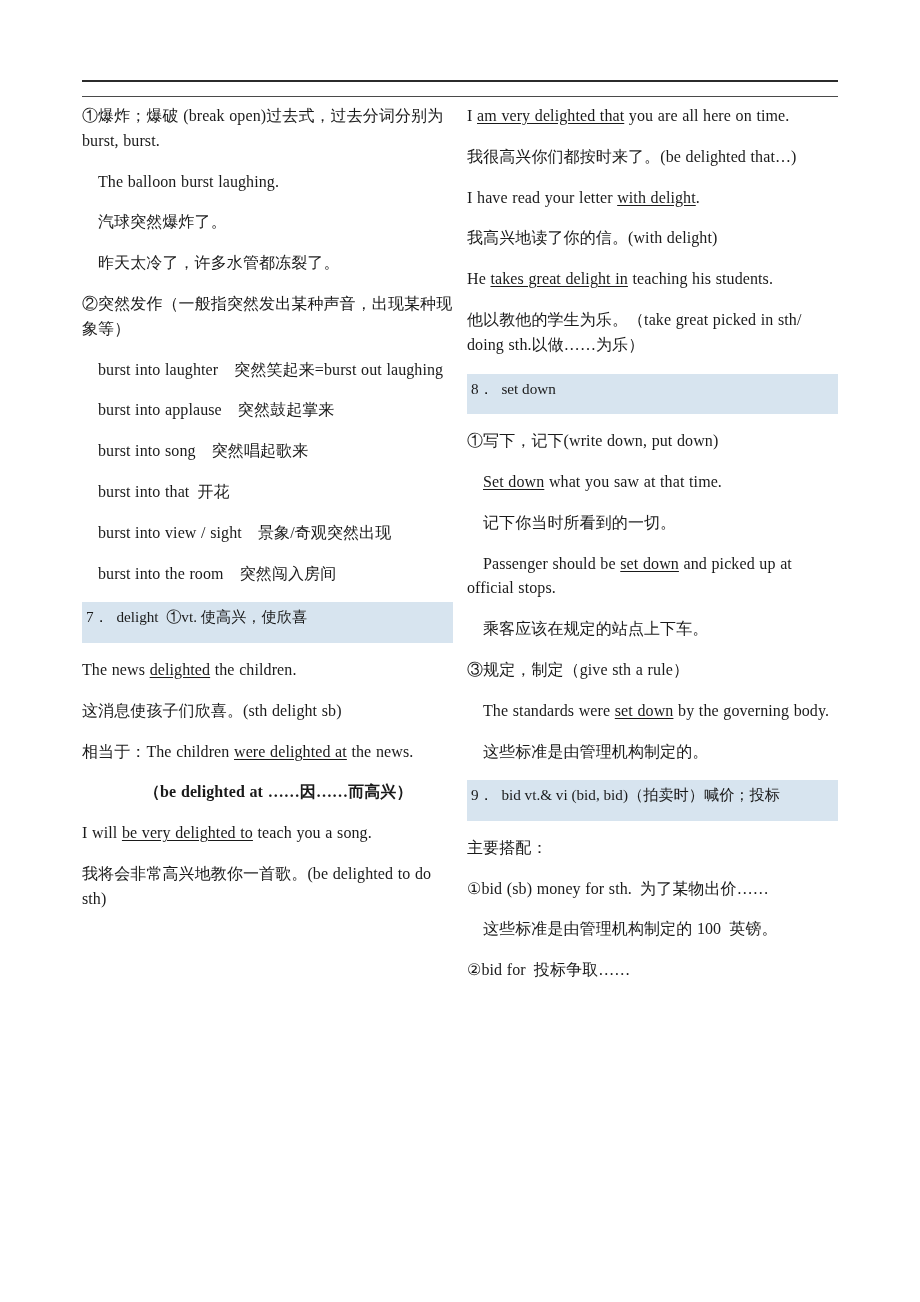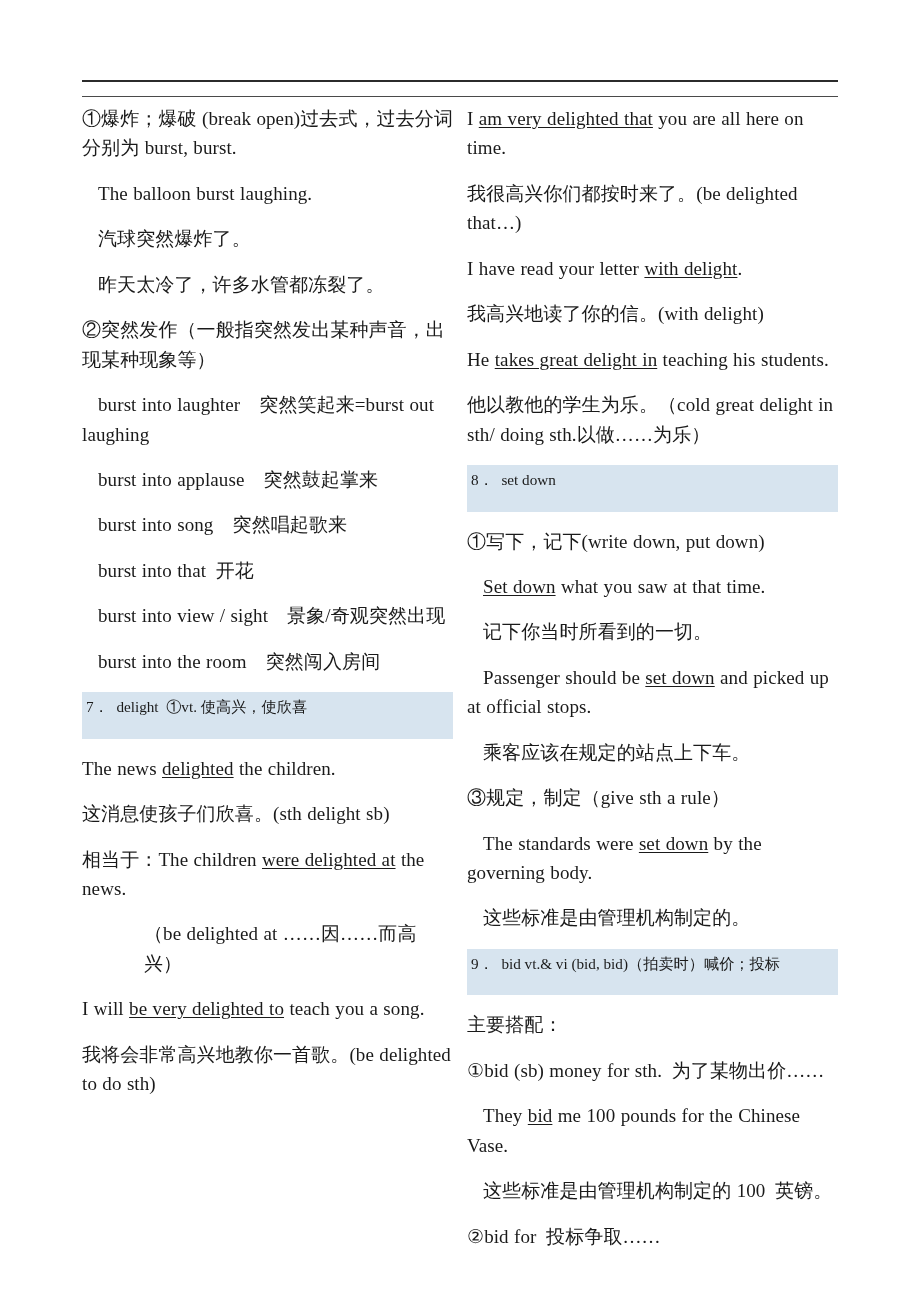--- a/index.html
+++ b/index.html
@@ -45,39 +45,39 @@
     width: 756px;
     display: flex;
     gap: 14px;
   }
   .col {
     width: 371px;
     flex: 0 0 371px;
   }
   
   .blk {
-    font-size: 19px;
+    font-size: 16px;
     line-height: 1.55;
     margin: 0 0 16px 0;
     text-align: left;
     letter-spacing: 0.1px;
     word-spacing: 0.5px;
   }
   .blk.indent { text-indent: 16px; }
-  .blk.deep { padding-left: 62px; text-indent: 0; }
+  .blk.deep { padding-left: 62px; text-indent: 0; font-weight: bold; }
 
   .u { text-decoration: underline; text-underline-offset: 1.5px; }
   .it { }
 
   
   .hdr {
     background: #d7e4ef;
     font-size: 15.2px;
     line-height: 1.55;
-    padding: 3px 0 20px 4px;
+    padding: 3px 0 14px 4px;
     margin: 0 0 15px 0;
     white-space: nowrap;
     overflow: hidden;
   }
 </style>
 </head>
 <body>
 
 <div class="page">
 
@@ -136,21 +136,21 @@
       <p class="blk"><span>I </span><span class="u">am very delighted that</span><span> you are all here on time.</span></p>
 
       <p class="blk">我很高兴你们都按时来了。(be delighted that…)</p>
 
       <p class="blk"><span>I have read your letter </span><span class="u">with delight</span><span>.</span></p>
 
       <p class="blk">我高兴地读了你的信。(with delight)</p>
 
       <p class="blk"><span>He </span><span class="u">takes great delight in</span><span> teaching his students.</span></p>
 
-      <p class="blk">他以教他的学生为乐。（cold great delight in sth/ doing sth.以做……为乐）</p>
+      <p class="blk">他以教他的学生为乐。（take great picked in sth/ doing sth.以做……为乐）</p>
 
       <div class="hdr"><span>8．</span>&nbsp;&nbsp;<span>set down</span></div>
 
       <p class="blk">①写下，记下(write down, put down)</p>
 
       <p class="blk indent"><span class="u">Set down</span><span> what you saw at that time.</span></p>
 
       <p class="blk indent">记下你当时所看到的一切。</p>
 
 
@@ -163,21 +163,20 @@
       <p class="blk indent"><span>The standards were </span><span class="u">set down</span><span> by the governing body.</span></p>
 
       <p class="blk indent">这些标准是由管理机构制定的。</p>
 
       <div class="hdr"><span>9．</span>&nbsp;&nbsp;<span>bid</span>&nbsp;<span class="it">vt.</span><span>&amp; </span><span class="it">vi</span><span> (bid, bid)</span><span>（拍卖时）喊价；投标</span></div>
 
       <p class="blk">主要搭配：</p>
 
       <p class="blk">①bid (sb) money for sth. 为了某物出价……</p>
 
-      <p class="blk indent"><span>They </span><span class="u">bid</span><span> me 100 pounds for the Chinese Vase.</span></p>
 
       <p class="blk indent">这些标准是由管理机构制定的 100 英镑。</p>
 
       <p class="blk">②bid for 投标争取……</p>
 
     </div>
 
   </div>
 </div>
 

